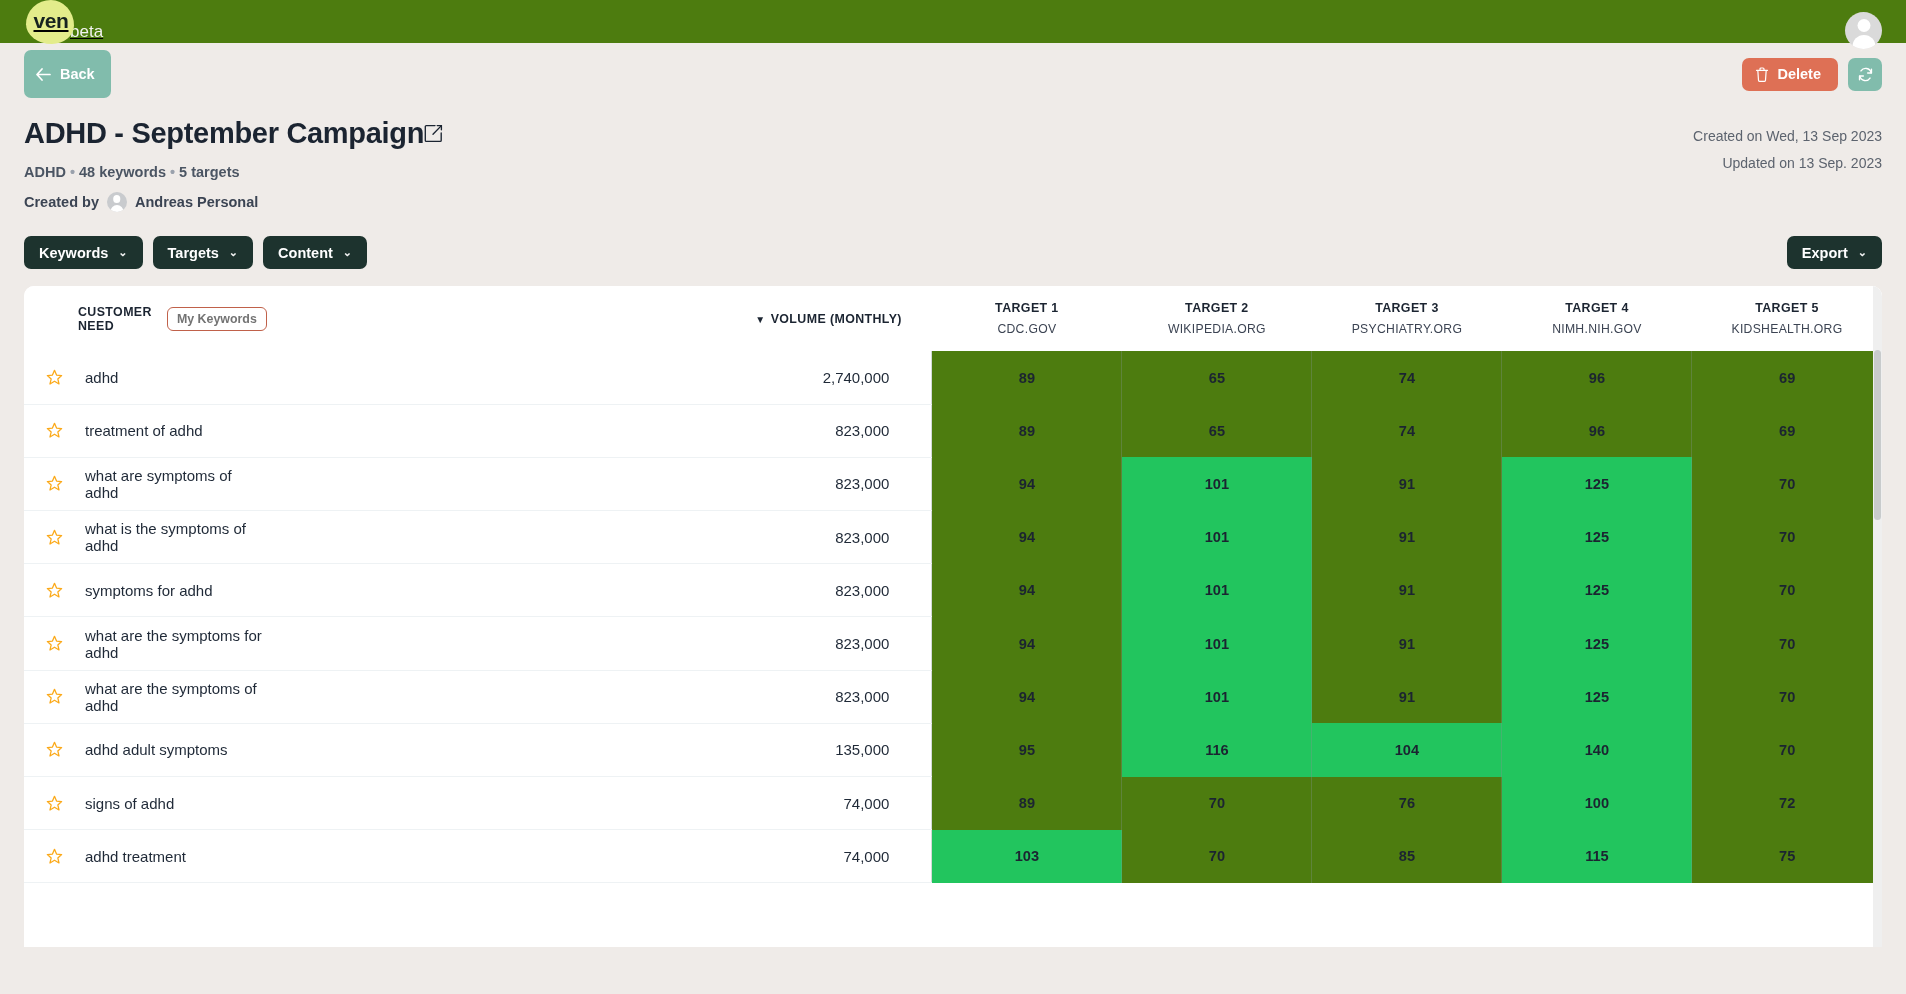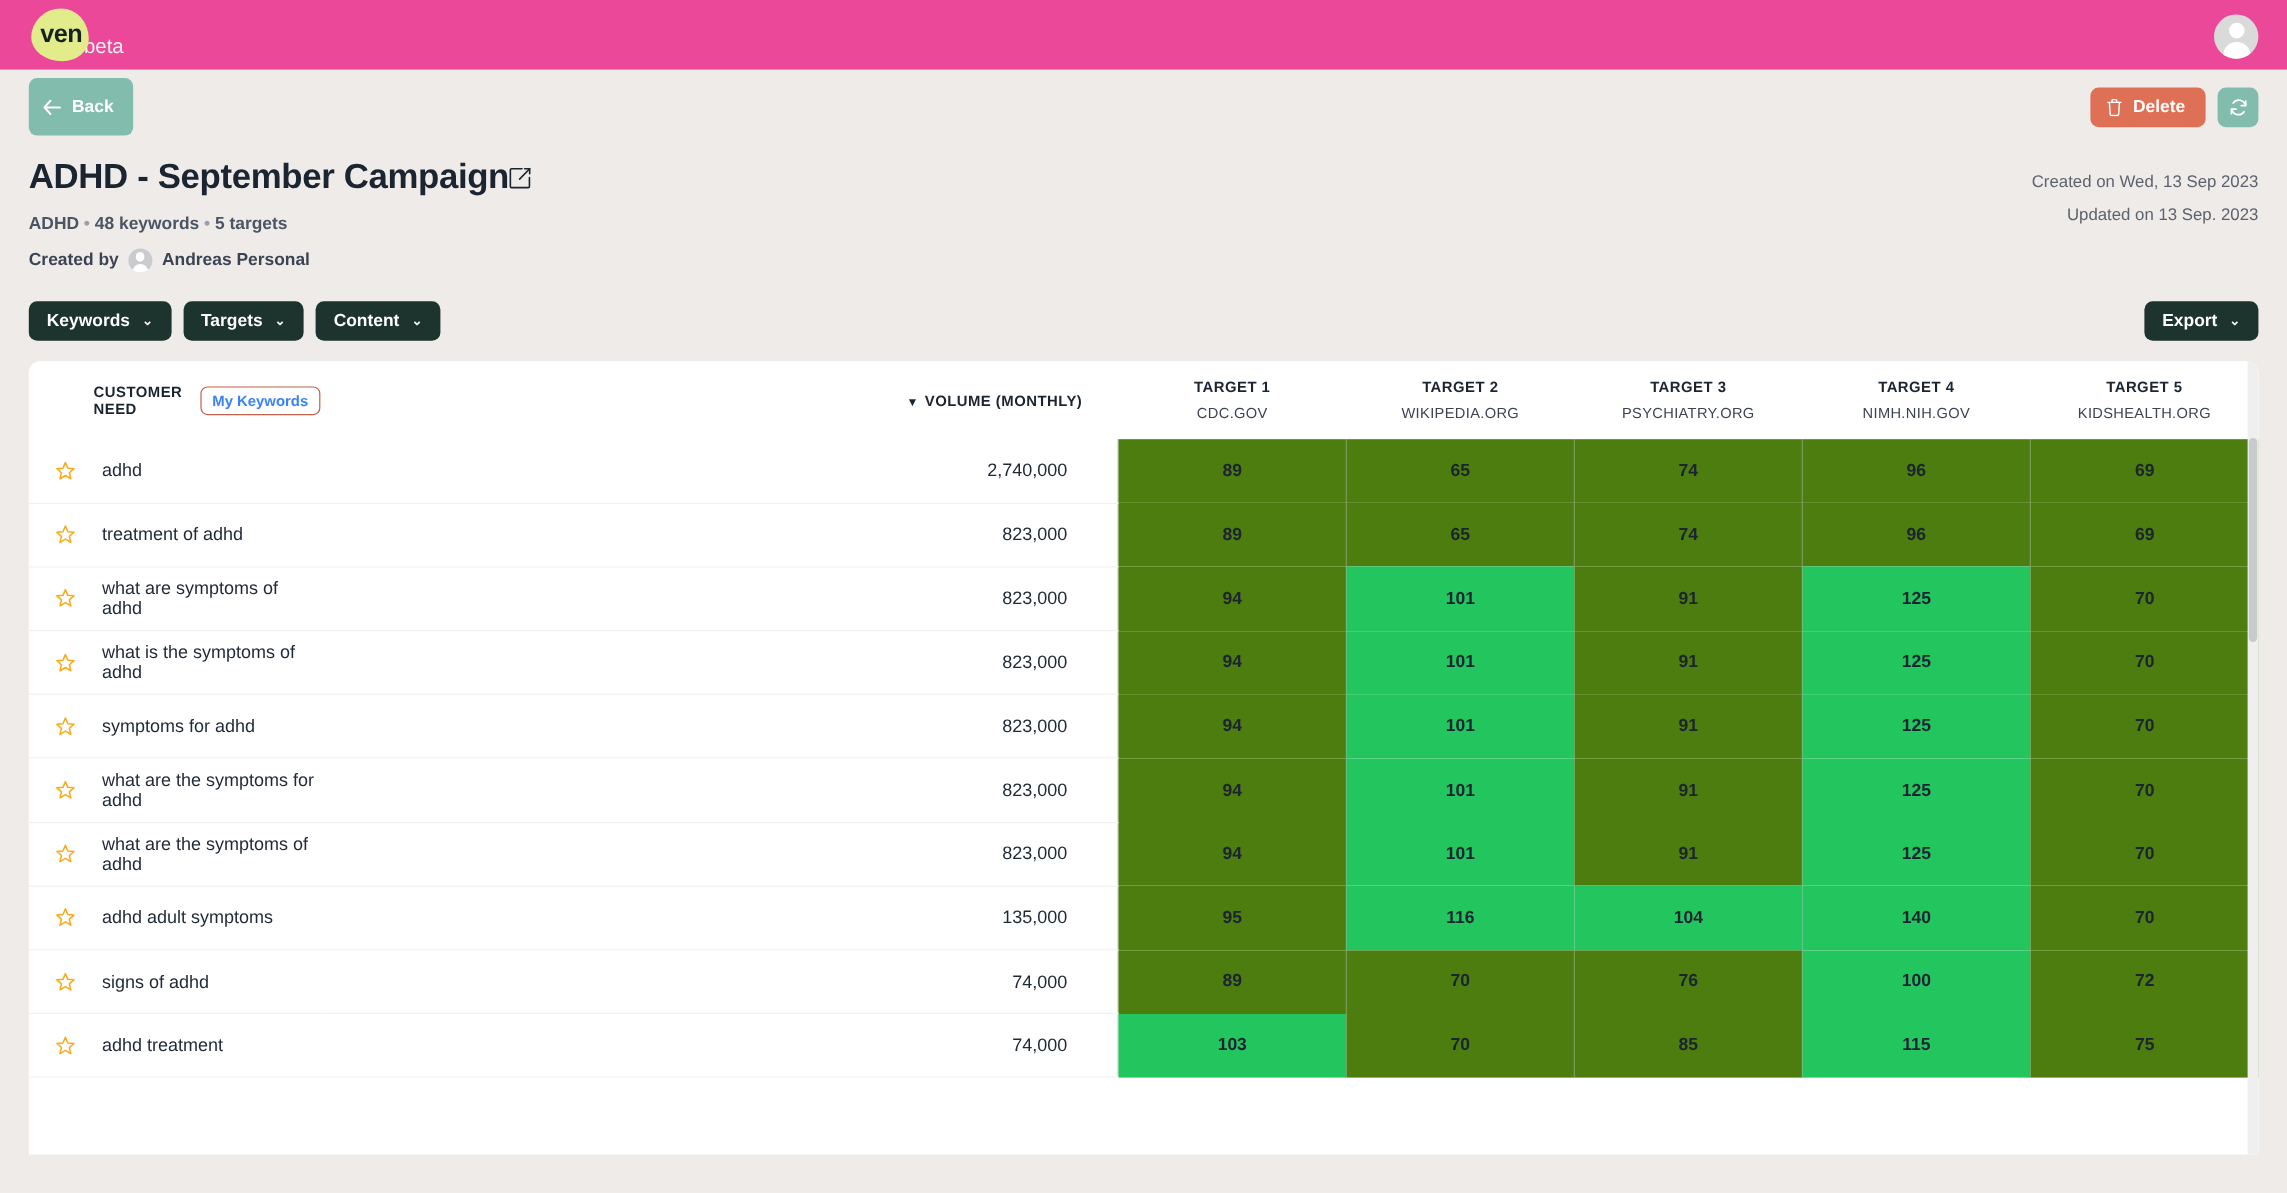--- a/index.html
+++ b/index.html
@@ -5,25 +5,26 @@
   * { box-sizing: border-box; margin: 0; padding: 0; }
   html, body {
     width: 1906px; height: 994px;
     background: #EFEBE8;
     font-family: "Liberation Sans", sans-serif;
     overflow: hidden;
   }
 
   
   .topbar {
-    height: 58px;
-    background: #ec4899;
+    height: 43px;
+    background: #4d7c0f;
     display: flex; align-items: center;
     padding: 0 26px;
     position: relative;
+    text-decoration: underline;
   }
   .logo-wrap { display:flex; align-items:flex-end; position:relative; }
   .logo-blob {
     width: 48px; height: 44px;
     background: #E3EC8B;
     border-radius: 52% 48% 46% 54% / 55% 58% 42% 45%;
     display:flex; align-items:center; justify-content:center;
     position: relative;
   }
   .logo-blob span {
@@ -130,21 +131,21 @@
   thead tr { height: 65px; }
   .head-need {
     text-align:left; padding-left: 54px; vertical-align: middle;
   }
   .head-need-inner { display:flex; align-items:center; gap:12px; }
   .head-label {
     font-size:12.4px; font-weight:700; color:#1B2431;
     letter-spacing:0.4px;
   }
   .badge-keywords {
-    border:1px solid #C0614A; color:#3b82f6; border-radius:6px;
+    border:1px solid #C0614A; color:#737373; border-radius:6px;
     font-size:12.4px; font-weight:600; padding:4px 9px; cursor:pointer;
     white-space:nowrap;
   }
   .head-vol {
     text-align:right; padding-right: 30px; vertical-align:middle;
     font-size:12.4px; font-weight:700; color:#1B2431; letter-spacing:0.4px;
     cursor:pointer; white-space:nowrap;
   }
   .head-vol .caret { margin-right:5px; font-size:10px; }
   .head-tgt { vertical-align:middle; text-align:center; }

